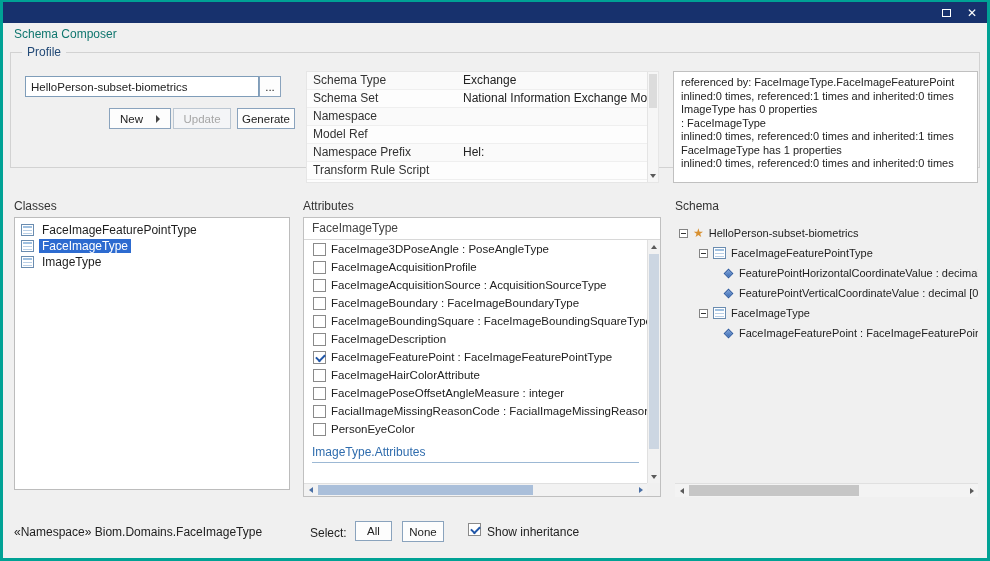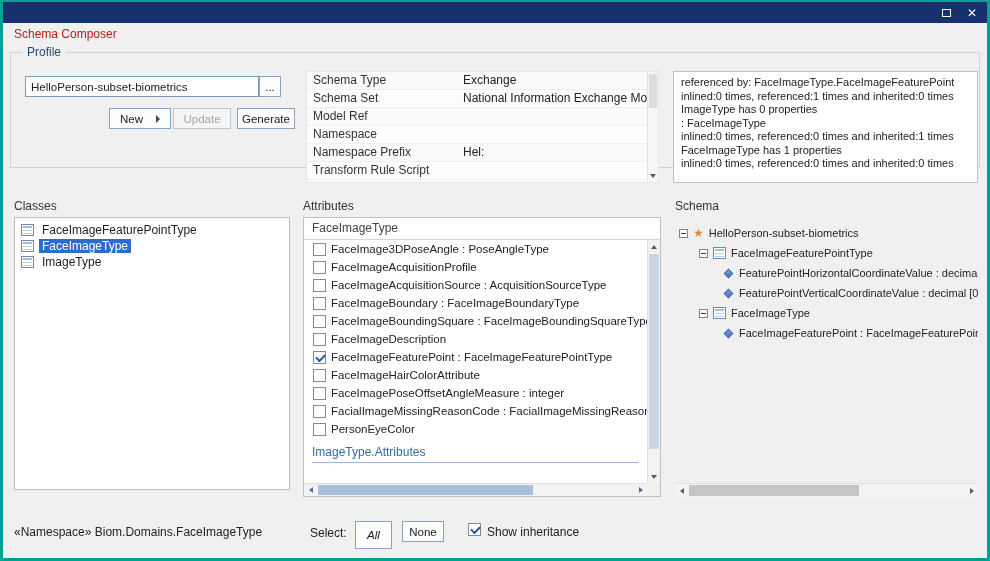--- a/index.html
+++ b/index.html
@@ -8,21 +8,21 @@
 
   .window { position:relative; width:990px; height:561px; background:#00a295; overflow:hidden; }
   .titlebar { position:absolute; left:3px; top:2px; right:3px; height:21px; background:#17316d;
               display:flex; align-items:center; justify-content:flex-end; }
   .title-controls { display:flex; align-items:center; gap:16px; padding-right:10px; }
   .restore-icon { width:9px; height:8px; border:1px solid #ffffff; background:transparent; cursor:pointer; }
   .close-icon { color:#ffffff; font-size:12px; line-height:1; cursor:pointer; }
 
   .bodyarea { position:absolute; left:3px; top:23px; width:984px; height:535px; background:#f0f0f0; overflow:hidden; }
 
-  .app-label { position:absolute; left:11px; top:4px; color:#b91c1c; font-size:12px; }
+  .app-label { position:absolute; left:11px; top:4px; color:#0f766e; font-size:12px; }
 
   
   .profile-group { position:absolute; left:7px; top:29px; width:970px; height:116px;
                    border:1px solid #d2d2d2; }
   .group-label { position:absolute; left:11px; top:-8px; background:#f0f0f0; padding:0 5px; color:#234a77; }
 
   .name-field { position:absolute; left:14px; top:23px; width:234px; height:21px; border:1px solid #7f9db9;
                 background:#fff; font-family:"Liberation Sans",sans-serif; font-size:11.5px; padding:0 5px; color:#222; }
   .browse-btn { position:absolute; left:248px; top:23px; width:22px; height:21px; }
 
@@ -119,21 +119,21 @@
   .schema-hscroll { position:absolute; left:0; right:0; bottom:0; height:14px; background:#f3f3f3; border-top:1px solid #e0e0e0; }
   .schema-hscroll .sc-left { position:absolute; left:0; top:0; bottom:0; width:13px; display:flex; align-items:center; justify-content:center; cursor:pointer; }
   .schema-hscroll .sc-right { position:absolute; right:0; top:0; bottom:0; width:13px; display:flex; align-items:center; justify-content:center; cursor:pointer; }
   .schema-hscroll .sc-thumb { position:absolute; top:1px; bottom:1px; left:14px; width:170px; background:#c6c6c6; cursor:grab; }
   .schema-hscroll .tri.left { border-right-color:#5a5a5a; }
   .schema-hscroll .tri.right { border-left-color:#5a5a5a; }
 
   
   .ns-text { position:absolute; left:11px; top:502px; color:#222; }
   .select-label { position:absolute; left:307px; top:503px; color:#222; }
-  .all-btn { position:absolute; left:352px; top:498px; width:37px; height:28px;font-style:italic; }
+  .all-btn { position:absolute; left:352px; top:498px; width:37px; height:20px; }
   .none-btn { position:absolute; left:399px; top:498px; width:42px; height:21px; }
   .show-inh-box { position:absolute; left:465px; top:500px; }
   .show-inh-label { position:absolute; left:484px; top:502px; color:#222; }
 </style>
 </head>
 <body>
 
 <div class="window">
   <div class="titlebar">
     <div class="title-controls">
@@ -162,25 +162,25 @@
         <div class="pg-rows">
           <div class="pg-row">
             <div class="pg-name">Schema Type</div>
             <div class="pg-value">Exchange</div>
           </div>
           <div class="pg-row">
             <div class="pg-name">Schema Set</div>
             <div class="pg-value">National Information Exchange Mod...</div>
           </div>
           <div class="pg-row">
+            <div class="pg-name">Namespace</div>
+            <div class="pg-value"></div>
+          </div>
+          <div class="pg-row">
             <div class="pg-name">Model Ref</div>
-            <div class="pg-value"></div>
-          </div>
-          <div class="pg-row">
-            <div class="pg-name">Namespace</div>
             <div class="pg-value"></div>
           </div>
           <div class="pg-row">
             <div class="pg-name">Namespace Prefix</div>
             <div class="pg-value">Hel:</div>
           </div>
           <div class="pg-row">
             <div class="pg-name">Transform Rule Script</div>
             <div class="pg-value"></div>
           </div>

